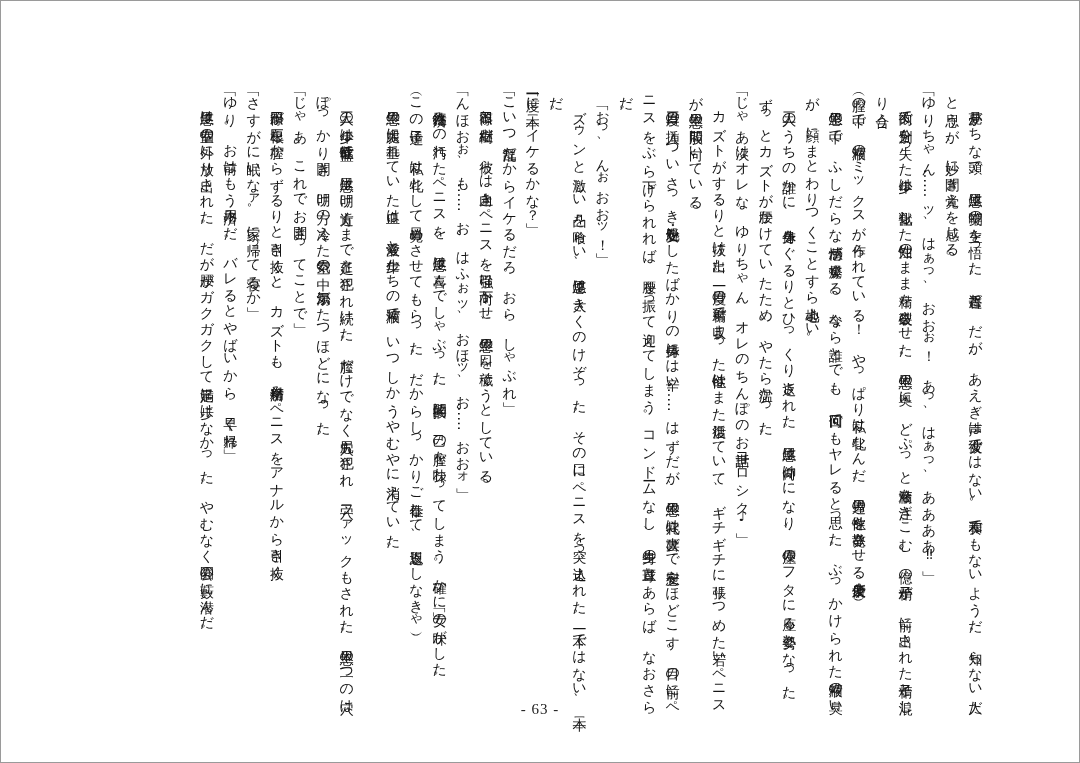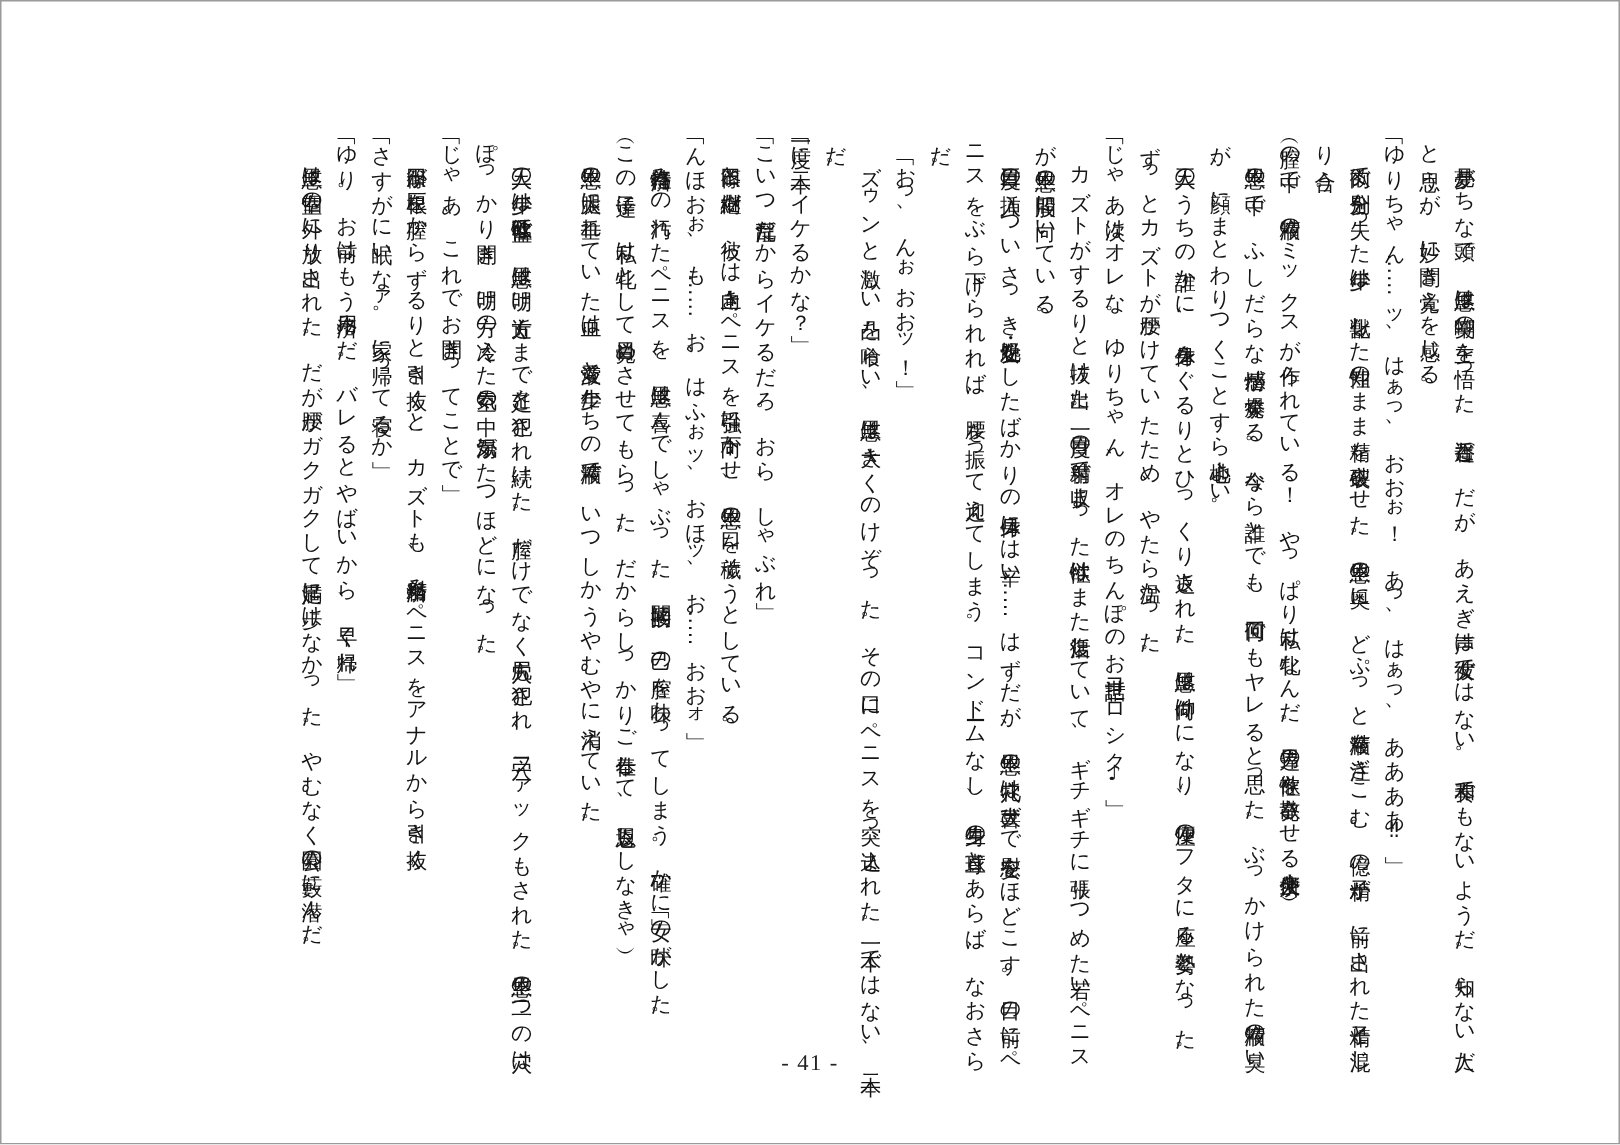--- a/index.html
+++ b/index.html
@@ -84,15 +84,15 @@
     <div class="scene-break"></div>
 
     <p class="para indent">三人の少年は性欲旺盛で、悠里は明け方近くまで延々と犯され続けた。膣だけでなく尻穴も犯され、二穴ファックもされた。悠里の二つの穴はぽっかり開き、明け方の冷えた空気の中、湯気がたつほどになった。</p>
     <p class="para">「じゃあ、これでお開きってことで」</p>
     <p class="para indent">篠田が巨根を膣からずるりと引き抜くと、カズトも、射精済みペニスをアナルから引き抜く。</p>
     <p class="para">「さすがに眠いなァ。家に帰って寝るか」</p>
     <p class="para">「ゆり。お前はもう用済みだ。バレるとやばいから、早く帰れ」</p>
     <p class="para indent">悠里は個室の外に放り出された。だが腰がガクガクして満足に歩けなかった。やむなく公園の藪に潜んだ。</p>
   </div>
 
-  <div class="footer">- 41 -</div>
+  <div class="footer">- 63 -</div>
 
 </div>
 
 </body></html>

